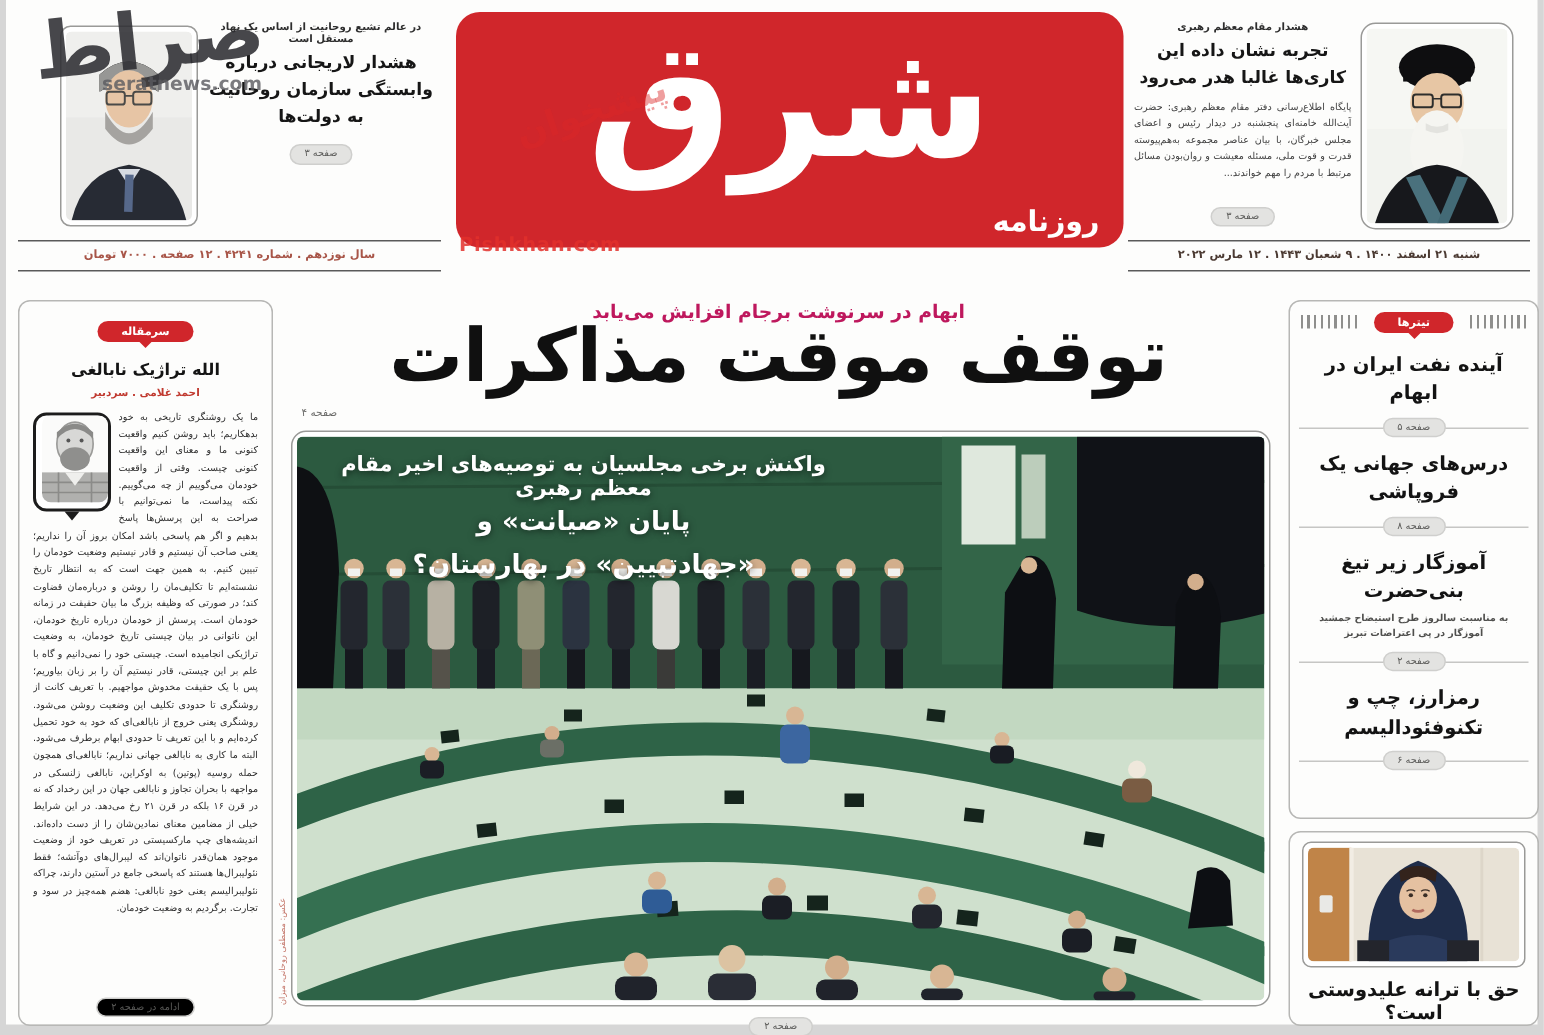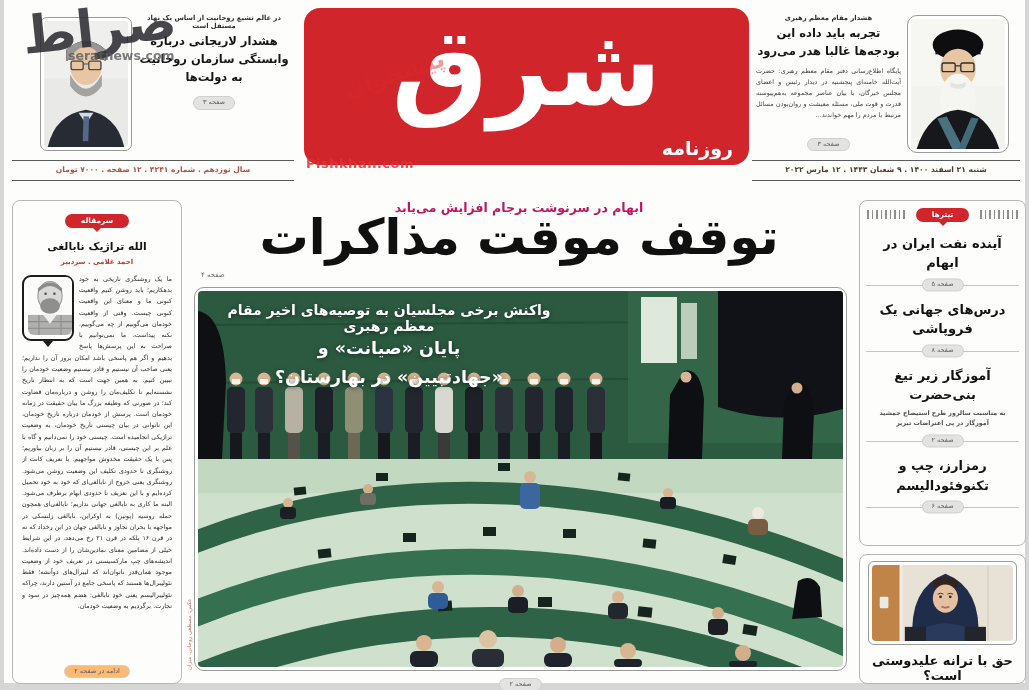--- a/index.html
+++ b/index.html
@@ -123,21 +123,21 @@
         <ellipse cx="50" cy="84" rx="19" ry="27" fill="#f5f5f1"></ellipse>
         <path d="M42,66 Q50,71 58,66 L58,71 Q50,75 42,71 Z" fill="#e3e3df"></path>
         <path d="M6,136 Q18,98 50,95 Q82,98 94,136 Z" fill="#17181c"></path>
         <path d="M28,104 L44,136 L56,136 L38,102 Z" fill="#4a717d"></path>
         <path d="M72,104 L58,136 L50,136 L64,103 Z" fill="#436a76"></path>
       </svg>
       </span>
     </div>
     <div class="abs rtl" style="left:752px;top:14px;width:145px;">
       <div class="hl-kicker">هشدار مقام معظم رهبری</div>
-      <div class="hl-headline">تجربه باید داده این بودجه‌ها غالبا هدر می‌رود</div>
+      <div class="hl-headline">تجربه نشان داده این کاری‌ها غالبا هدر می‌رود</div>
       <div class="hl-body" style="height:62px;overflow:hidden;">پایگاه اطلاع‌رسانی دفتر مقام معظم رهبری: حضرت آیت‌الله خامنه‌ای پنجشنبه در دیدار رئیس و اعضای مجلس خبرگان، با بیان عناصر مجموعه به‌هم‌پیوسته قدرت و قوت ملی، مسئله معیشت و روان‌بودن مسائل مرتبط با مردم را مهم خواندند...</div>
       <div style="text-align:center;margin-top:3px;"><span class="pagepill">صفحه ۳</span></div>
     </div>
     <div class="rule" style="left:748px;top:160px;width:268px;"></div>
     <div class="abs date-line rtl" style="left:748px;top:165px;width:268px;">شنبه ۲۱ اسفند ۱۴۰۰ . ۹ شعبان ۱۴۴۳ . ۱۲ مارس ۲۰۲۲</div>
     <div class="rule" style="left:748px;top:180px;width:268px;"></div>
 
     <div class="abs rtl lead-kicker" style="left:185px;top:200px;width:660px;">ابهام در سرنوشت برجام افزایش می‌یابد</div>
     <div class="abs rtl lead-headline" style="left:185px;top:212px;width:660px;">توقف موقت مذاکرات</div>
     <div class="abs lead-pageref" style="left:197px;top:271px;">صفحه ۴</div>
@@ -331,21 +331,21 @@
             <line x1="0" y1="40" x2="40" y2="40" stroke="#8b8b89" stroke-width="1"></line>
             <line x1="0" y1="46" x2="40" y2="46" stroke="#8b8b89" stroke-width="1"></line>
             <line x1="10" y1="34" x2="10" y2="52" stroke="#8b8b89" stroke-width="1"></line>
             <line x1="30" y1="34" x2="30" y2="52" stroke="#8b8b89" stroke-width="1"></line>
             <path d="M14,34 L20,42 L26,34 Z" fill="#efefed"></path>
           </svg>
         </span>
         <span>ما یک روشنگری تاریخی به خود بدهکاریم؛ باید روشن کنیم واقعیت کنونی ما و معنای این واقعیت کنونی چیست. وقتی از واقعیت خودمان می‌گوییم از چه می‌گوییم. نکته پیداست، ما نمی‌توانیم با صراحت به این پرسش‌ها پاسخ بدهیم و اگر هم پاسخی باشد امکان بروز آن را نداریم؛ یعنی صاحب آن نیستیم و قادر نیستیم وضعیت خودمان را تبیین کنیم. به همین جهت است که به انتظار تاریخ نشسته‌ایم تا تکلیف‌مان را روشن و درباره‌مان قضاوت کند؛ در صورتی که وظیفه بزرگ ما بیان حقیقت در زمانه خودمان است. پرسش از خودمان درباره تاریخ خودمان، این ناتوانی در بیان چیستی تاریخ خودمان، به وضعیت تراژیکی انجامیده است. چیستی خود را نمی‌دانیم و گاه با علم بر این چیستی، قادر نیستیم آن را بر زبان بیاوریم؛ پس با یک حقیقت مخدوش مواجهیم. با تعریف کانت از روشنگری تا حدودی تکلیف این وضعیت روشن می‌شود. روشنگری یعنی خروج از نابالغی‌ای که خود به خود تحمیل کرده‌ایم و با این تعریف تا حدودی ابهام برطرف می‌شود. البته ما کاری به نابالغی جهانی نداریم؛ نابالغی‌ای همچون حمله روسیه (پوتین) به اوکراین، نابالغی زلنسکی در مواجهه با بحران تجاوز و نابالغی جهان در این رخداد که نه در قرن ۱۶ بلکه در قرن ۲۱ رخ می‌دهد. در این شرایط خیلی از مضامین معنای نمادین‌شان را از دست داده‌اند. اندیشه‌های چپ مارکسیستی در تعریف خود از وضعیت موجود همان‌قدر ناتوان‌اند که لیبرال‌های دوآتشه؛ فقط نئولیبرال‌ها هستند که پاسخی جامع در آستین دارند، چراکه نئولیبرالیسم یعنی خودِ نابالغی: هضم همه‌چیز در سود و تجارت. برگردیم به وضعیت خودمان.</span>
       </div>
       <div class="ed-continued">
-        <span class="pagepill" style="background:#fdba74;margin-top:37px;">ادامه در صفحه ۲</span>
+        <span class="pagepill" style="background:#000000;margin-top:37px;">ادامه در صفحه ۲</span>
       </div>
     </div>
 
     <div class="abs sb-box rtl" style="left:855px;top:200px;width:167px;height:346px;">
       <div class="sb-header">
         <span class="hatch"></span>
         <span class="redpill">تیترها</span>
         <span class="hatch"></span>
       </div>
       <div style="margin-top:12px;">

